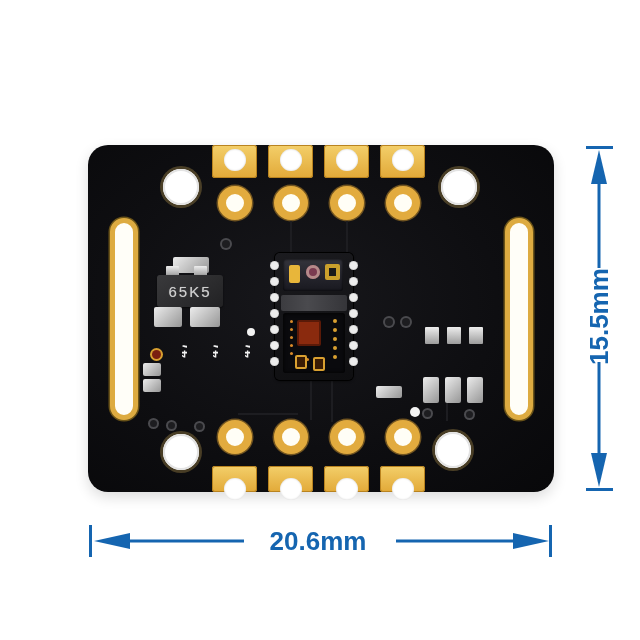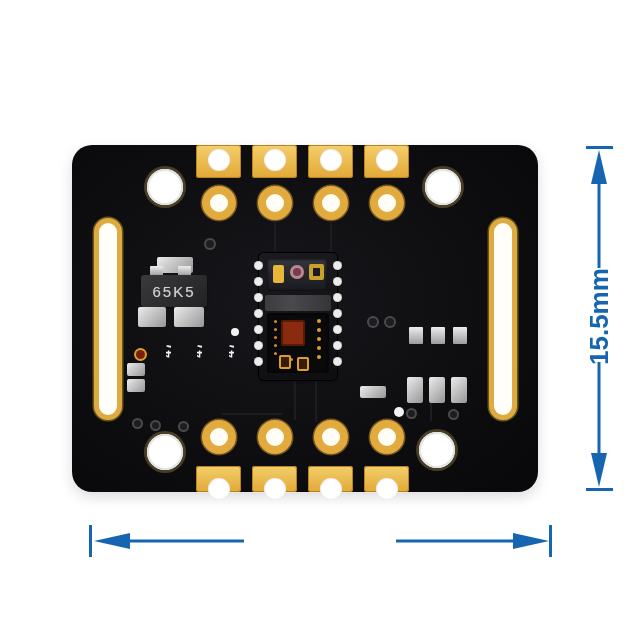--- a/index.html
+++ b/index.html
@@ -1,20 +1,20 @@
 <!DOCTYPE html>
 <html style="--dim: #1565b0; --gold: #e9b94d; --pcb: #0c0c0e;"><head>
 <meta charset="utf-8">
 <style>
   :root { --dim:#1565b0; --gold:#e9b94d; --pcb:#0c0c0e; }
   * { margin:0; padding:0; box-sizing:border-box; }
   body { background:#ffffff; font-family:"Liberation Sans", sans-serif; }
   .canvas { position:relative; width:640px; height:640px; background:#ffffff; overflow:hidden; }
 
-  .board { position:absolute; left:72px; top:145px; width:466px; height:347px;
+  .board { position:absolute; left:88px; top:145px; width:466px; height:347px;
            background:radial-gradient(ellipse at 45% 45%, #17171b 0%, #0e0e11 55%, #08080a 100%);
            border-radius:20px; box-shadow:0 5px 14px rgba(0,0,0,.14); }
   .board * { position:absolute; }
 
   .pad { background:linear-gradient(180deg,#f3cf6a,#e2a938); border-radius:3px;
          box-shadow:inset 0 0 0 1px #b9831f; }
   .notch { width:22px; height:22px; border-radius:50%; background:#ffffff; left:50%;
            transform:translateX(-50%); box-shadow:inset 0 0 2px #c9c9c9; }
   .phole { width:34px; height:34px; border-radius:50%; background:#fffef6;
            border:8px solid #e2ab3e; box-shadow:0 0 0 1.5px #715420; }
@@ -266,14 +266,15 @@
       <line x1="90.5" y1="525" x2="90.5" y2="557"></line>
       <polygon points="94,541 130,533 130,549"></polygon>
       <line x1="128" y1="541" x2="244" y2="541"></line>
       <line x1="396" y1="541" x2="513" y2="541"></line>
       <polygon points="549,541 513,533 513,549"></polygon>
       <line x1="550.5" y1="525" x2="550.5" y2="557"></line>
     </g>
   </svg>
 
   <div class="dim-label v">15.5mm</div>
+  <div class="dim-label h">20.6mm</div>
 
 </div>
 
 </body></html>

